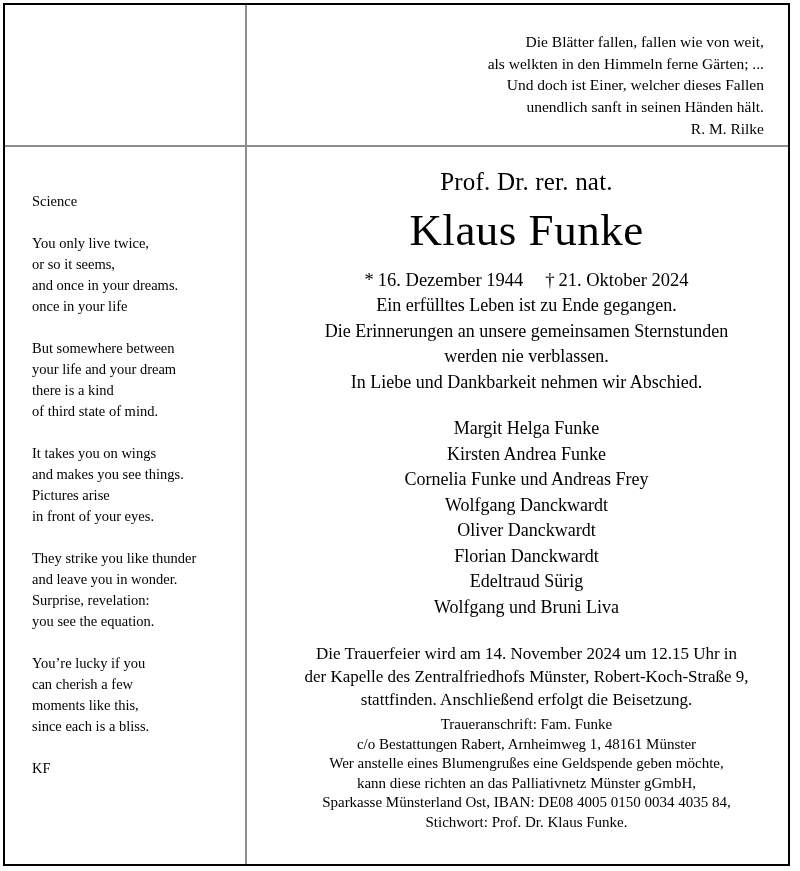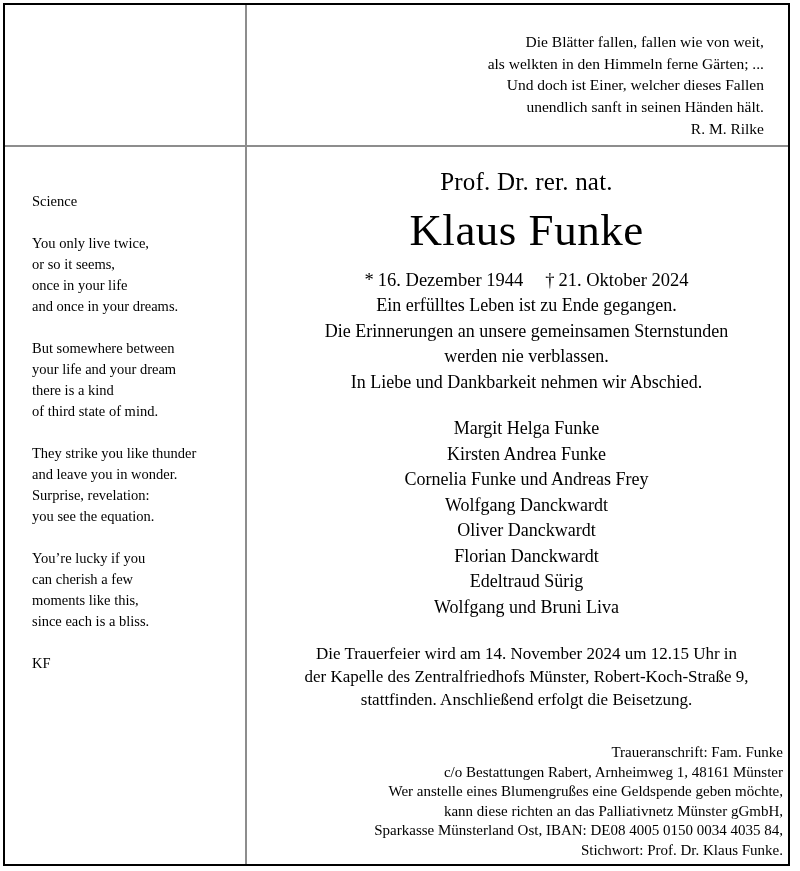--- a/index.html
+++ b/index.html
@@ -165,22 +165,21 @@
   .service {
     margin-top: 22px;
   }
   .service-line {
     font-size: 17px;
     line-height: 23px;
     white-space: nowrap;
   }
 
   .details {
-    margin-top: 32px;
-    text-align: right;
+    margin-top: 4px;
   }
   .details-line {
     font-size: 15px;
     line-height: 19.5px;
     white-space: nowrap;
   }
 </style>
 </head>
 <body>
 
@@ -199,31 +198,37 @@
     <div class="rilke-line">unendlich sanft in seinen Händen hält.</div>
     <div class="rilke-attrib">R. M. Rilke</div>
   </div>
 
   <div class="cell-left">
     <div class="poem-title">Science</div>
 
     <div class="poem-stanza">
       <div class="poem-line">You only live twice,</div>
       <div class="poem-line">or so it seems,</div>
+      <div class="poem-line">and once in your dreams.</div>
       <div class="poem-line">once in your life</div>
-      <div class="poem-line">and once in your dreams.</div>
     </div>
 
     <div class="poem-stanza">
       <div class="poem-line">But somewhere between</div>
       <div class="poem-line">your life and your dream</div>
       <div class="poem-line">there is a kind</div>
       <div class="poem-line">of third state of mind.</div>
     </div>
 
+    <div class="poem-stanza">
+      <div class="poem-line">It takes you on wings</div>
+      <div class="poem-line">and makes you see things.</div>
+      <div class="poem-line">Pictures arise</div>
+      <div class="poem-line">in front of your eyes.</div>
+    </div>
 
     <div class="poem-stanza">
       <div class="poem-line">They strike you like thunder</div>
       <div class="poem-line">and leave you in wonder.</div>
       <div class="poem-line">Surprise, revelation:</div>
       <div class="poem-line">you see the equation.</div>
     </div>
 
     <div class="poem-stanza">
       <div class="poem-line">You’re lucky if you</div>

